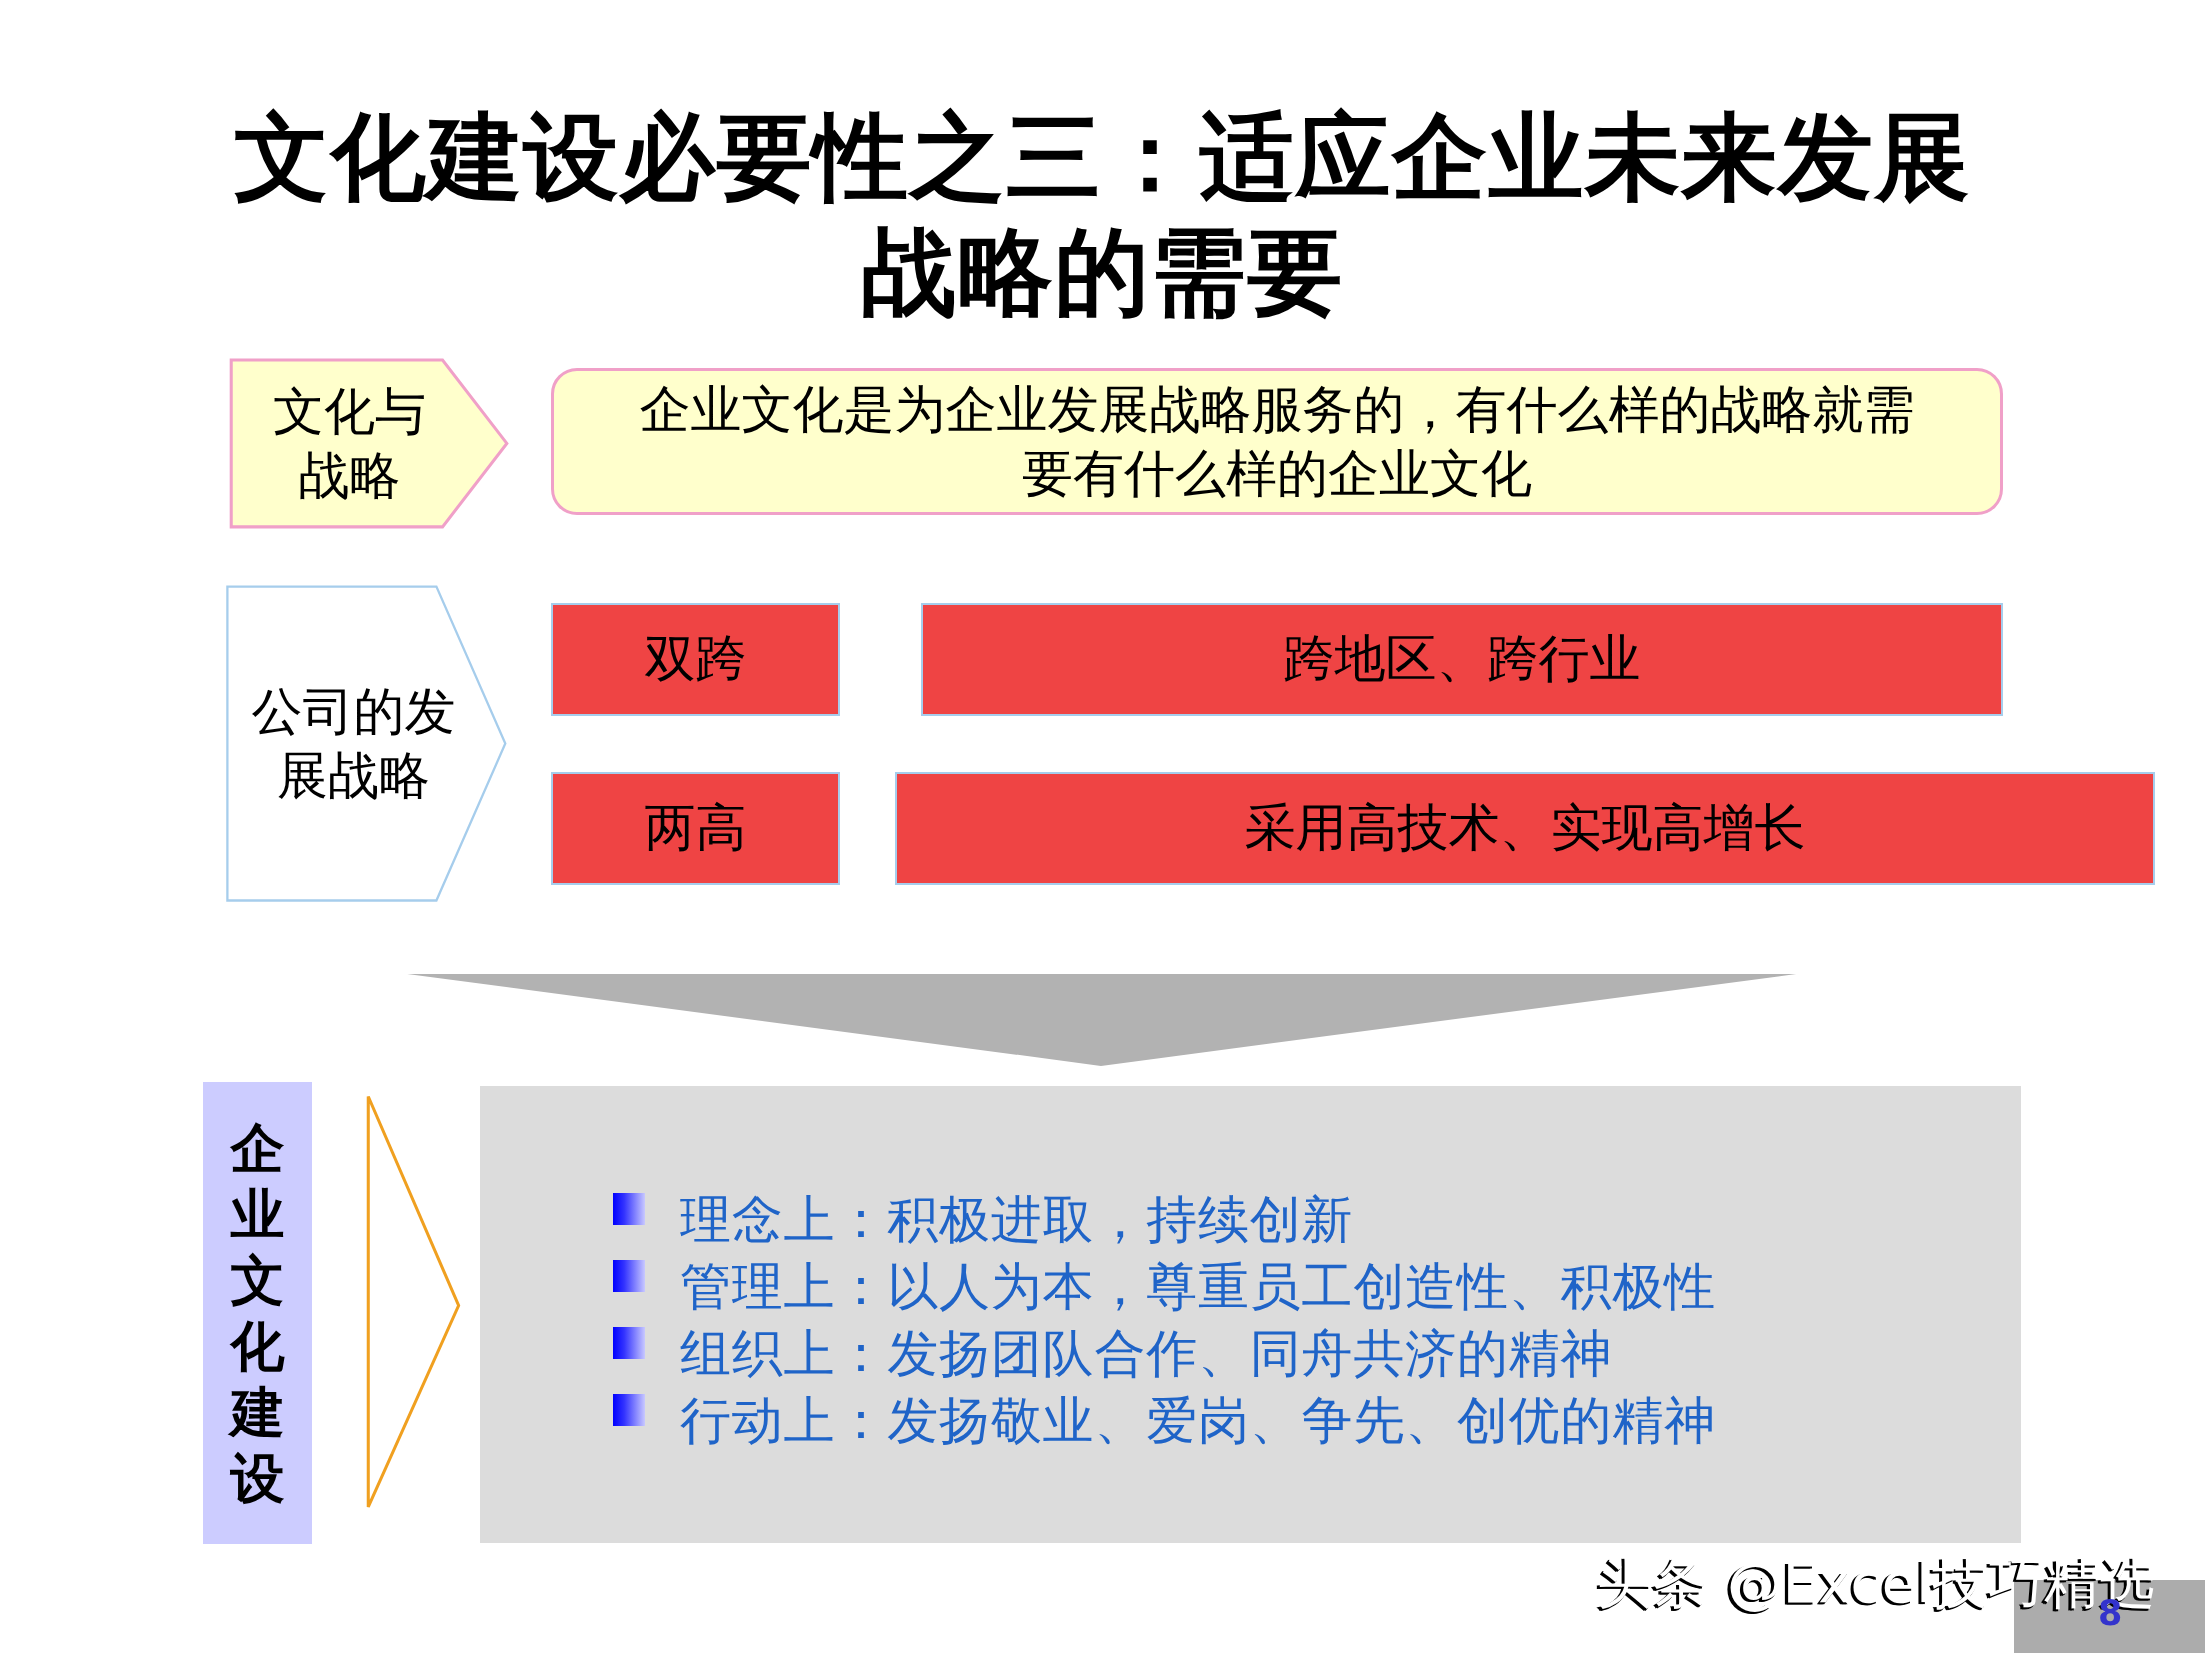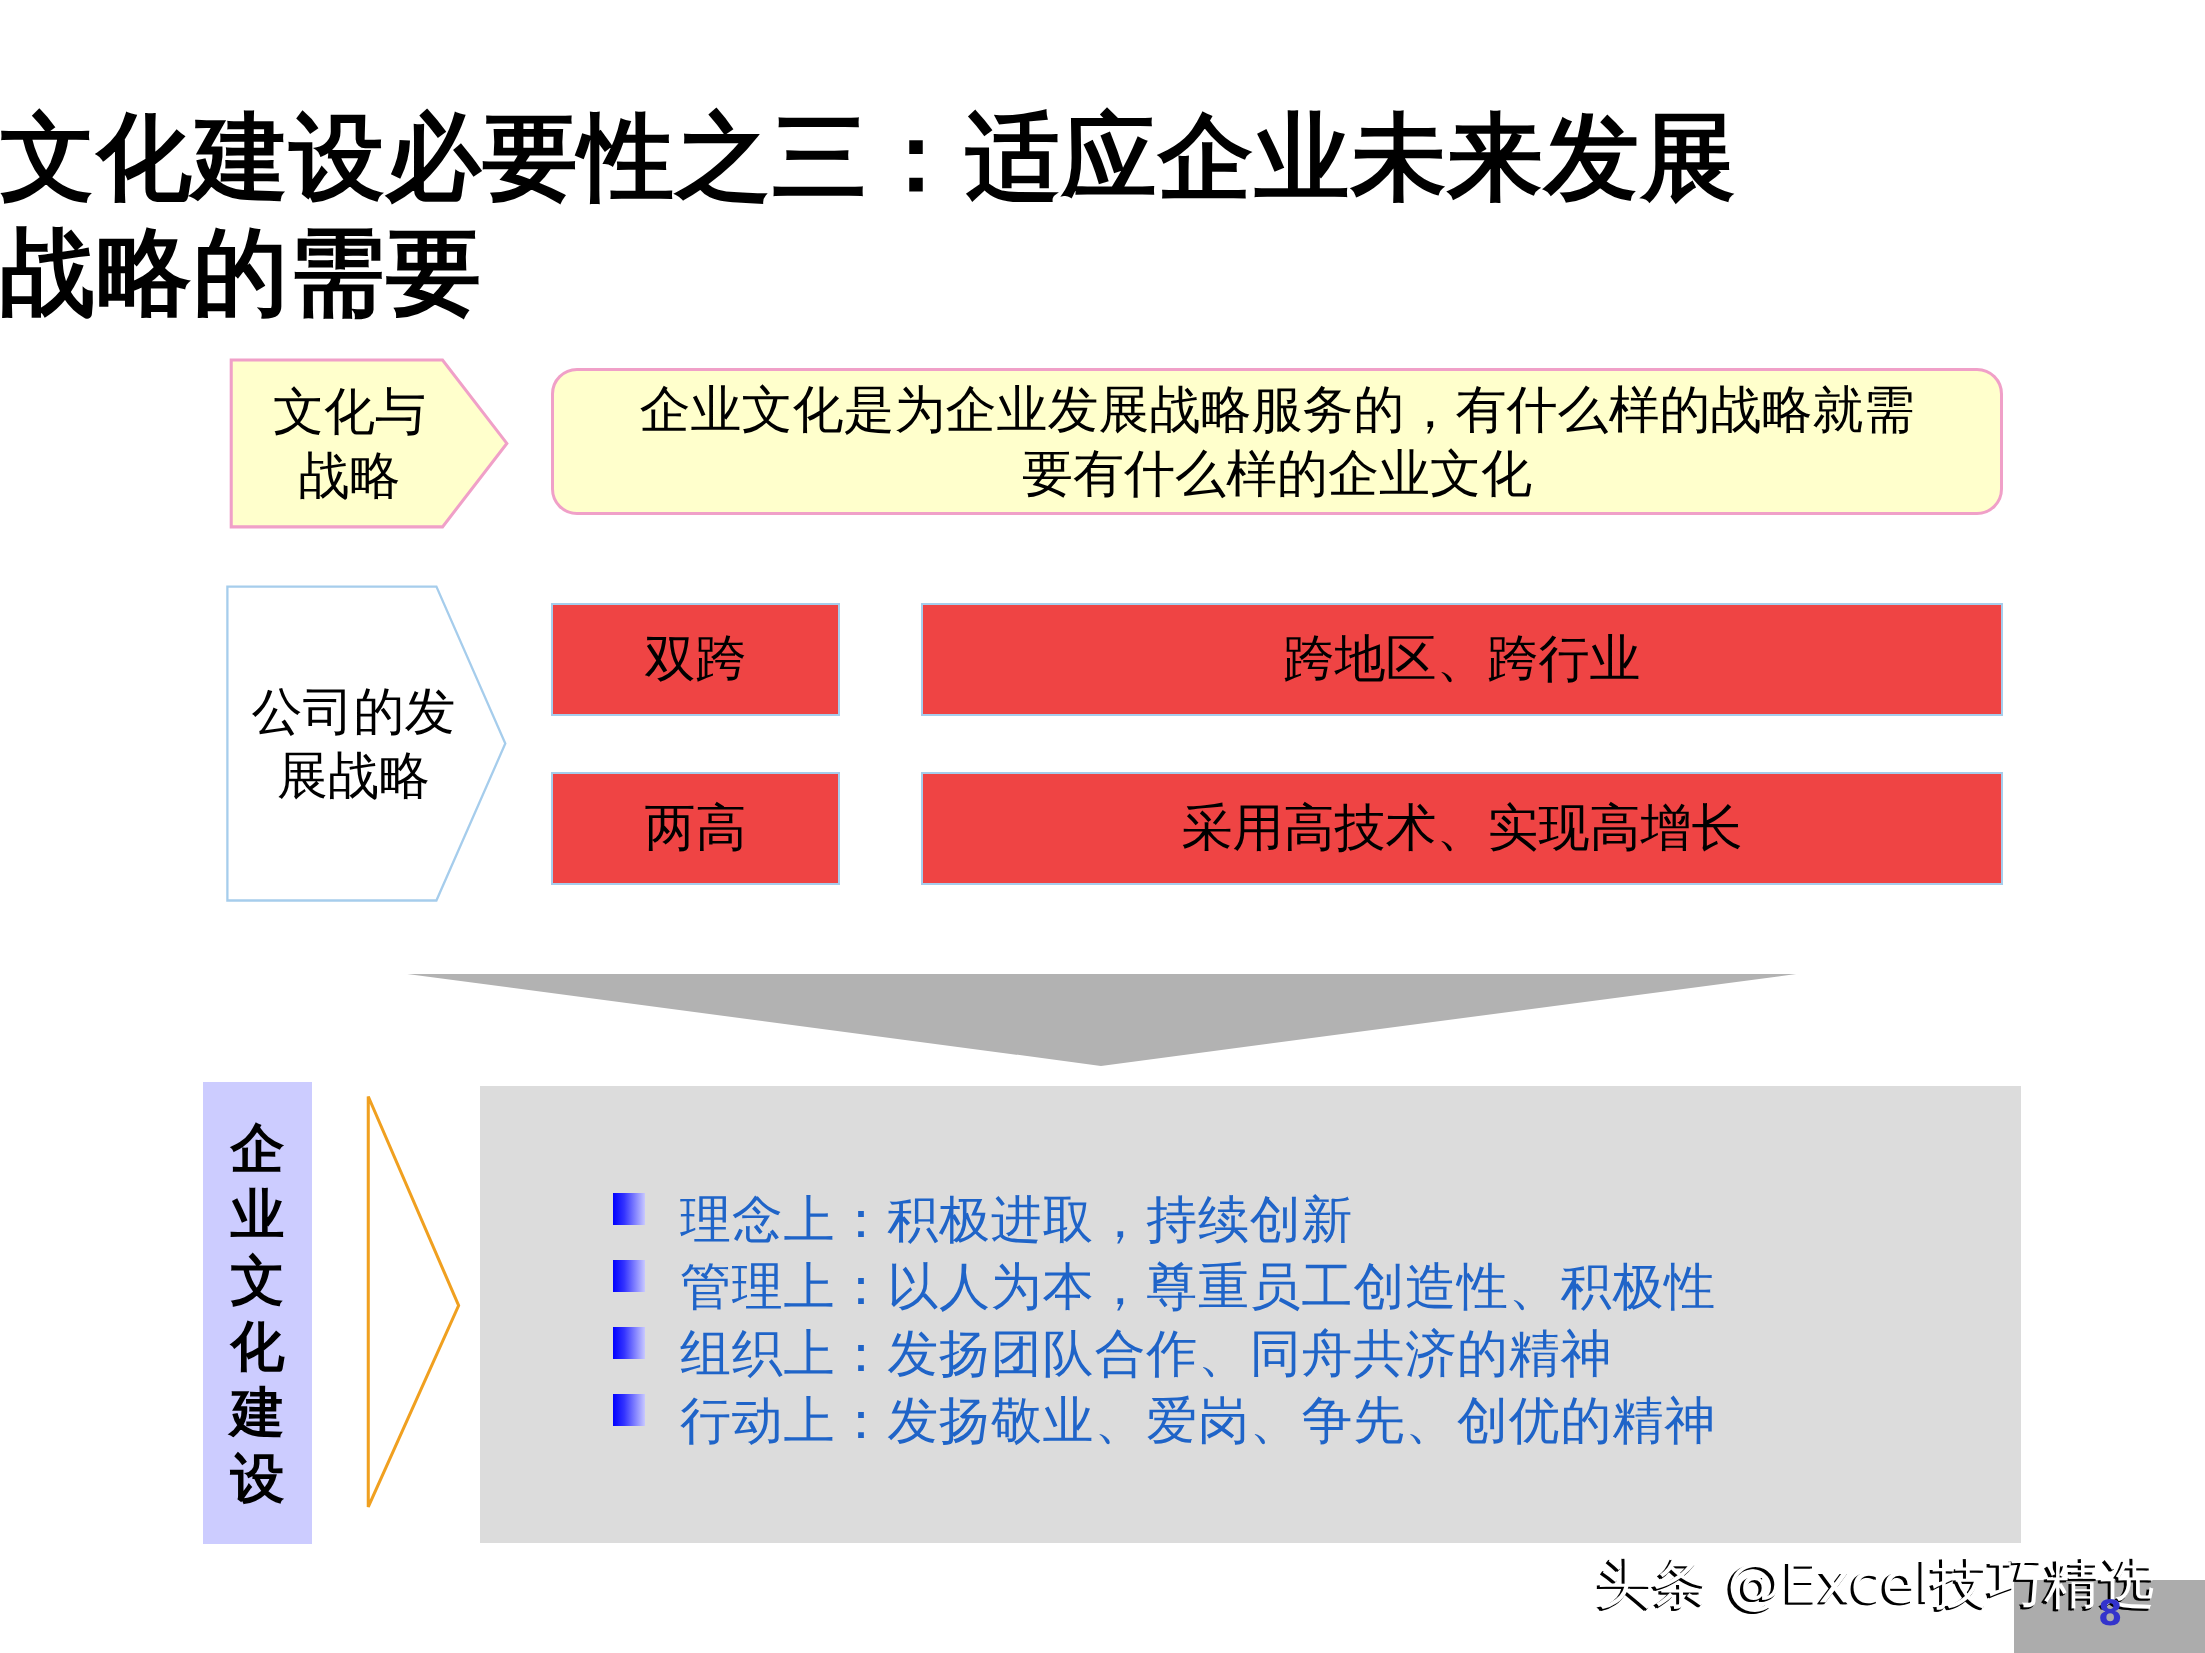--- a/index.html
+++ b/index.html
@@ -12,21 +12,21 @@
       height: 1654px;
       position: relative;
       overflow: hidden;
       font-family: "DejaVu Serif", "Liberation Serif", serif;
     }
     .abs { position: absolute; }
 
     
     .title {
       left: 0; top: 100px; width: 2205px;
-      text-align: left;
+      text-align: center;
       font-family: "DejaVu Sans", "Liberation Sans", sans-serif;
       font-weight: bold;
       font-size: 95px;
       line-height: 115px;
       color: #000;
       letter-spacing: 1.5px;
     }
     .title .line { display: block; }
 
     
@@ -162,21 +162,21 @@
 
 <div class="box box-blue" style="left:551px;top:603px;width:289px;height:113px;">
   <span>双跨</span>
 </div>
 <div class="box box-blue" style="left:921px;top:603px;width:1082px;height:113px;">
   <span>跨地区、跨行业</span>
 </div>
 <div class="box box-blue" style="left:551px;top:772px;width:289px;height:113px;justify-content:center;">
   <span>两高</span>
 </div>
-<div class="box box-blue" style="left:921px;top:772px;width:1082px;height:113px;">
+<div class="box box-blue" style="left:895px;top:772px;width:1260px;height:113px;">
   <span>采用高技术、实现高增长</span>
 </div>
 
 <div class="abs vlabel">
   <span class="ch">企</span>
   <span class="ch">业</span>
   <span class="ch">文</span>
   <span class="ch">化</span>
   <span class="ch">建</span>
   <span class="ch">设</span>

